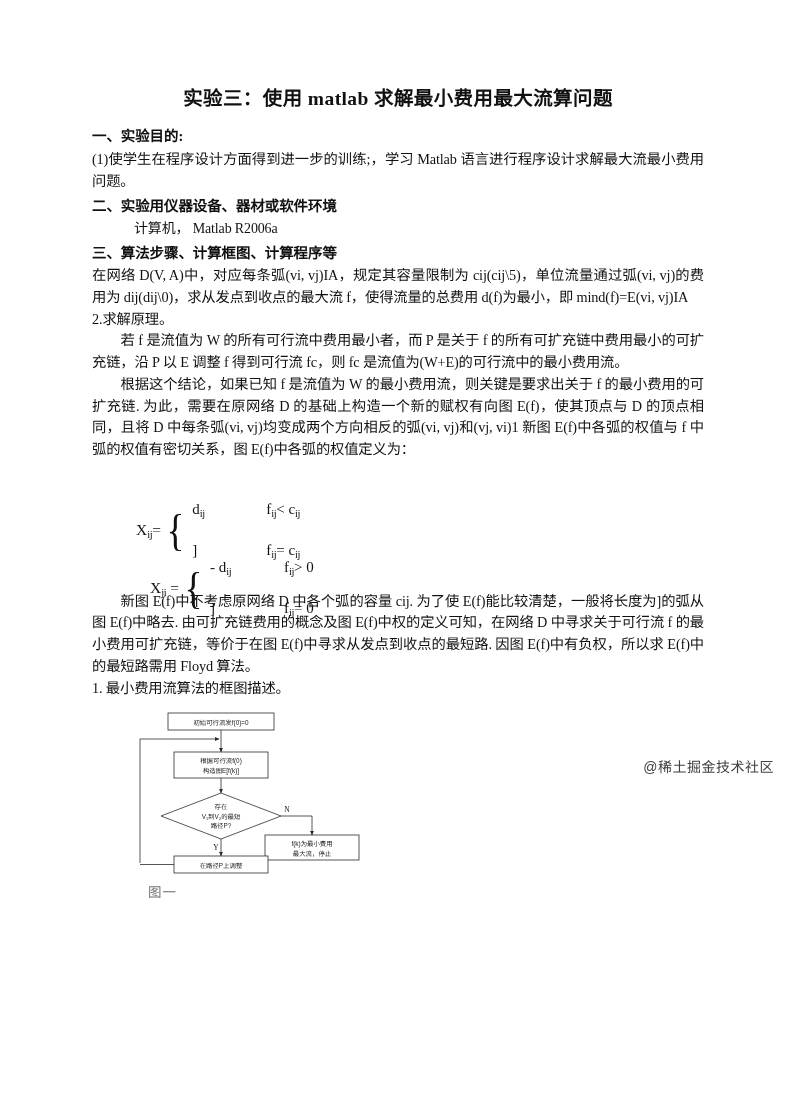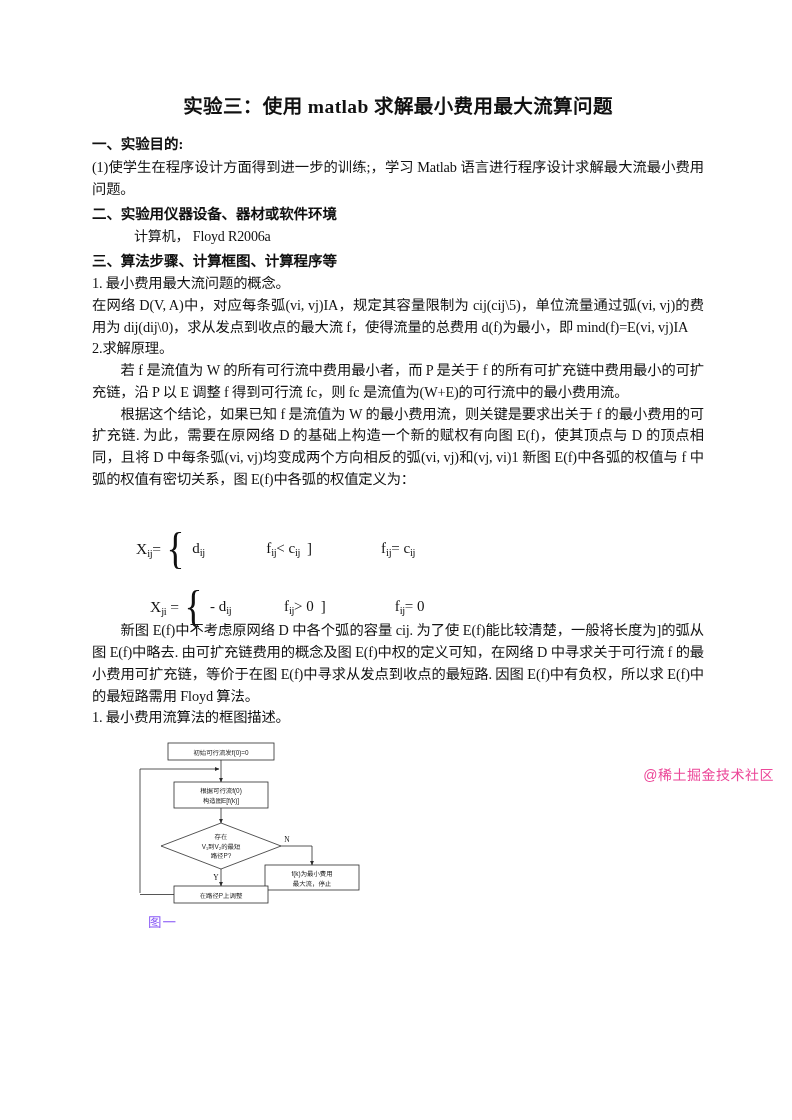--- a/index.html
+++ b/index.html
@@ -13,21 +13,21 @@
     height: 1120px;
     position: relative;
     overflow: hidden;
     font-family: "Liberation Serif", "DejaVu Serif", serif;
     color: #111111;
     -webkit-font-smoothing: antialiased;
   }
 
   .page {
     position: absolute;
-    left: 0; top: 8px;
+    left: 0; top: 0;
     width: 792px;
     height: 790px;
     background: #ffffff;
   }
 
   .content {
     position: absolute;
     left: 92px;
     top: 86px;
     width: 612px;
@@ -92,23 +92,23 @@
   .brace {
     font-size: 44px;
     line-height: 0.8;
     font-weight: 300;
     margin: 0 6px 0 4px;
     transform: scaleX(0.85);
     display: inline-block;
   }
   .case-col {
     display: flex;
-    flex-direction: row;
+    flex-direction: column;
     justify-content: center;
-    gap: 7px;
+    gap: 24px;
   }
   .case-line {
     display: flex;
     white-space: nowrap;
     font-size: 15px;
     line-height: 1.05;
   }
   .case-val {
     display: inline-block;
     width: 74px;
@@ -146,54 +146,53 @@
   .fc-line {
     stroke: #2b2b2b;
     stroke-width: 0.8;
     fill: none;
   }
 
   .fig-caption {
     margin-left: 56px;
     margin-top: 4px;
     font-size: 13.5px;
-    color: #8b5cf6;
+    color: #737373;
     font-weight: normal;
     letter-spacing: 1px;
   }
 
   
   .watermark {
     position: absolute;
     right: 18px;
     bottom: 14px;
     font-size: 14px;
-    color: #ec4899;
+    color: #404040;
     font-family: "Liberation Sans", sans-serif;
     letter-spacing: 0.5px;
     user-select: none;
   }
 </style>
 </head>
 <body>
 
 <div class="page">
   <div class="content">
 
     <h1 class="doc-title">实验三：使用 matlab 求解最小费用最大流算问题</h1>
 
     <div class="sec-heading">一、实验目的:</div>
     <p class="para">(1)使学生在程序设计方面得到进一步的训练;，学习 Matlab 语言进行程序设计求解最大流最小费用问题。</p>
 
     <div class="sec-heading">二、实验用仪器设备、器材或软件环境</div>
-    <p class="para sub">计算机，  Floyd R2006a</p>
+    <p class="para sub">计算机，  Matlab R2006a</p>
 
     <div class="sec-heading">三、算法步骤、计算框图、计算程序等</div>
 
-    <p class="para">1.  最小费用最大流问题的概念。</p>
     <p class="para">在网络 D(V, A)中，对应每条弧(vi, vj)IA，规定其容量限制为 cij(cij\5)，单位流量通过弧(vi, vj)的费用为 dij(dij\0)，求从发点到收点的最大流 f，使得流量的总费用 d(f)为最小，即 mind(f)=E(vi, vj)IA</p>
 
     <p class="para">2.求解原理。</p>
     <p class="para indent">若 f 是流值为 W 的所有可行流中费用最小者，而 P 是关于 f 的所有可扩充链中费用最小的可扩充链，沿 P 以 E 调整 f 得到可行流 fc，则 fc 是流值为(W+E)的可行流中的最小费用流。</p>
     <p class="para indent">根据这个结论，如果已知 f 是流值为 W 的最小费用流，则关键是要求出关于 f 的最小费用的可扩充链. 为此，需要在原网络 D 的基础上构造一个新的赋权有向图 E(f)，使其顶点与 D 的顶点相同，且将 D 中每条弧(vi, vj)均变成两个方向相反的弧(vi, vj)和(vj, vi)1 新图 E(f)中各弧的权值与 f 中弧的权值有密切关系，图 E(f)中各弧的权值定义为：</p>
 
     <div class="formula-block">
 
       <div class="frow" style="left:44px; top:0px;">
         <span class="flabel"><span>X</span><span class="sub-ix">ij</span><span>=</span></span>

